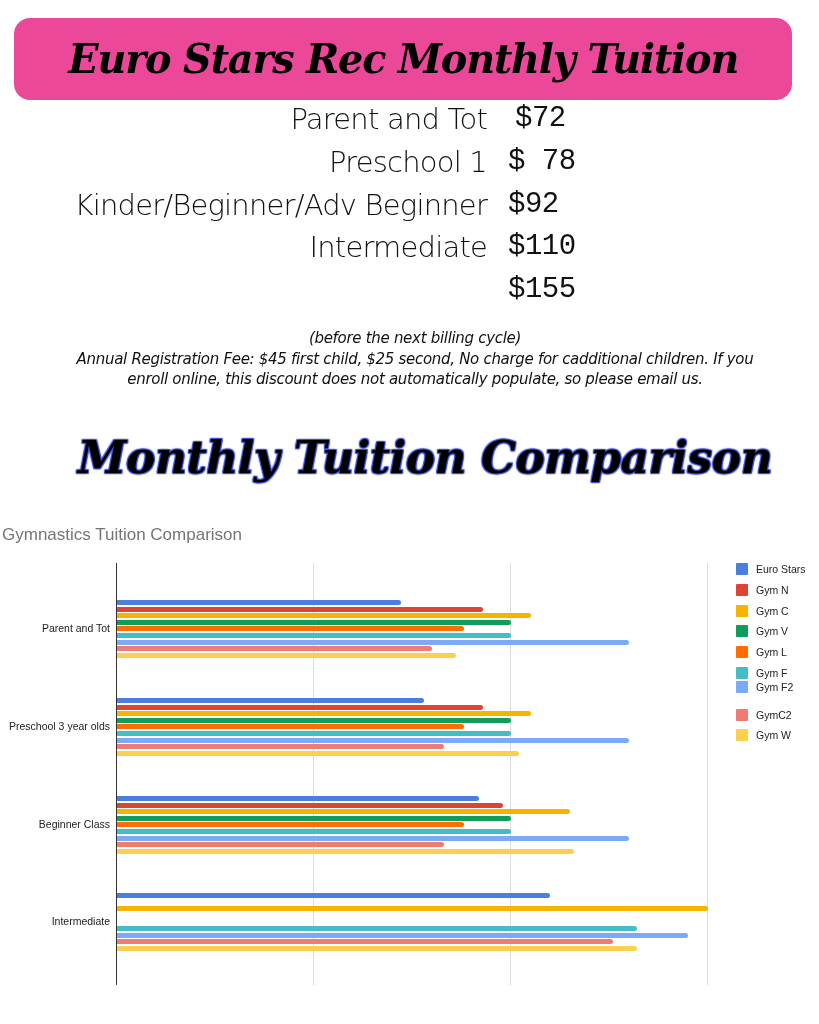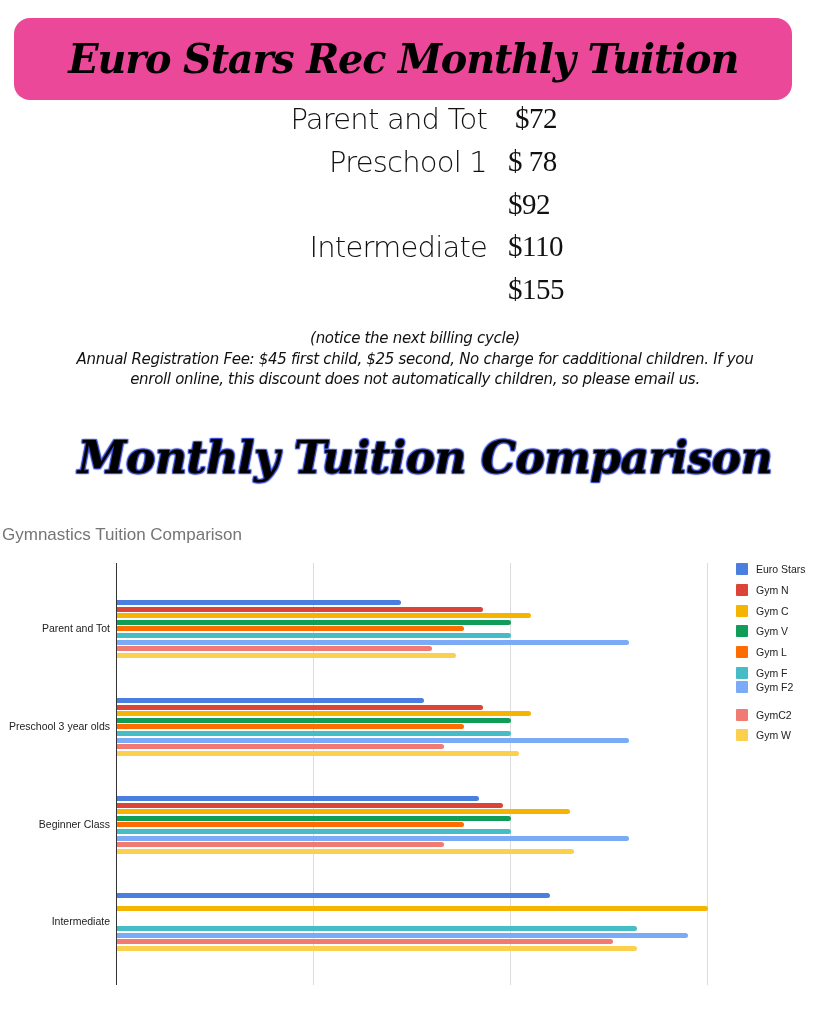--- a/index.html
+++ b/index.html
@@ -19,21 +19,21 @@
 
   .price-table { position: absolute; left: 0; top: 102px; width: 819px; }
   .price-row { position: absolute; left: 0; width: 819px; height: 42px; }
   .price-label {
     position: absolute; right: 332px; top: 0;
     font-family: "DejaVu Sans", sans-serif; font-weight: 300;
     font-size: 29px; letter-spacing: -0.8px; white-space: nowrap; color: #111;
   }
   .price-value {
     position: absolute; left: 508px; top: 0;
-    font-family: Liberation Serif, serif; font-size: 29px; letter-spacing: -0.5px;
+    font-family: Liberation Mono, monospace; font-size: 29px; letter-spacing: -0.5px;
     white-space: nowrap; color: #111;
   }
 
   .notes {
     position: absolute; left: 20px; top: 328px; width: 790px; text-align: center;
     font-family: "DejaVu Sans", sans-serif; font-style: italic; font-size: 15px;
     line-height: 20.5px; color: #111; letter-spacing: -0.3px;
   }
 
   .section-title {
@@ -71,35 +71,36 @@
 <div class="price-table">
   <div class="price-row" style="top:0px">
     <span class="price-label">Parent and Tot</span>
     <span class="price-value" style="left:515px">$72</span>
   </div>
   <div class="price-row" style="top:43px">
     <span class="price-label">Preschool 1</span>
     <span class="price-value">$ 78</span>
   </div>
   <div class="price-row" style="top:86px">
+    <span class="price-label">Kinder/Beginner/Adv Beginner</span>
     <span class="price-value">$92</span>
   </div>
   <div class="price-row" style="top:128px">
     <span class="price-label">Intermediate</span>
     <span class="price-value">$110</span>
   </div>
   <div class="price-row" style="top:171px">
     <span class="price-value">$155</span>
   </div>
 </div>
 
 <div class="notes">
-  <div>(notice the next billing cycle)</div>
+  <div>(before the next billing cycle)</div>
   <div>Annual Registration Fee: $45 first child, $25 second, No charge for cadditional children. If you</div>
-  <div>enroll online, this discount does not automatically children, so please email us.</div>
+  <div>enroll online, this discount does not automatically populate, so please email us.</div>
 </div>
 
 <div class="section-title">Monthly Tuition Comparison</div>
 
 <div class="chart">
   <div class="chart-title">Gymnastics Tuition Comparison</div>
   <div class="plot" id="plot">
       <div class="gridline" style="left: 197px;"></div>
       <div class="gridline" style="left: 394px;"></div>
       <div class="gridline" style="left: 591px;"></div>

